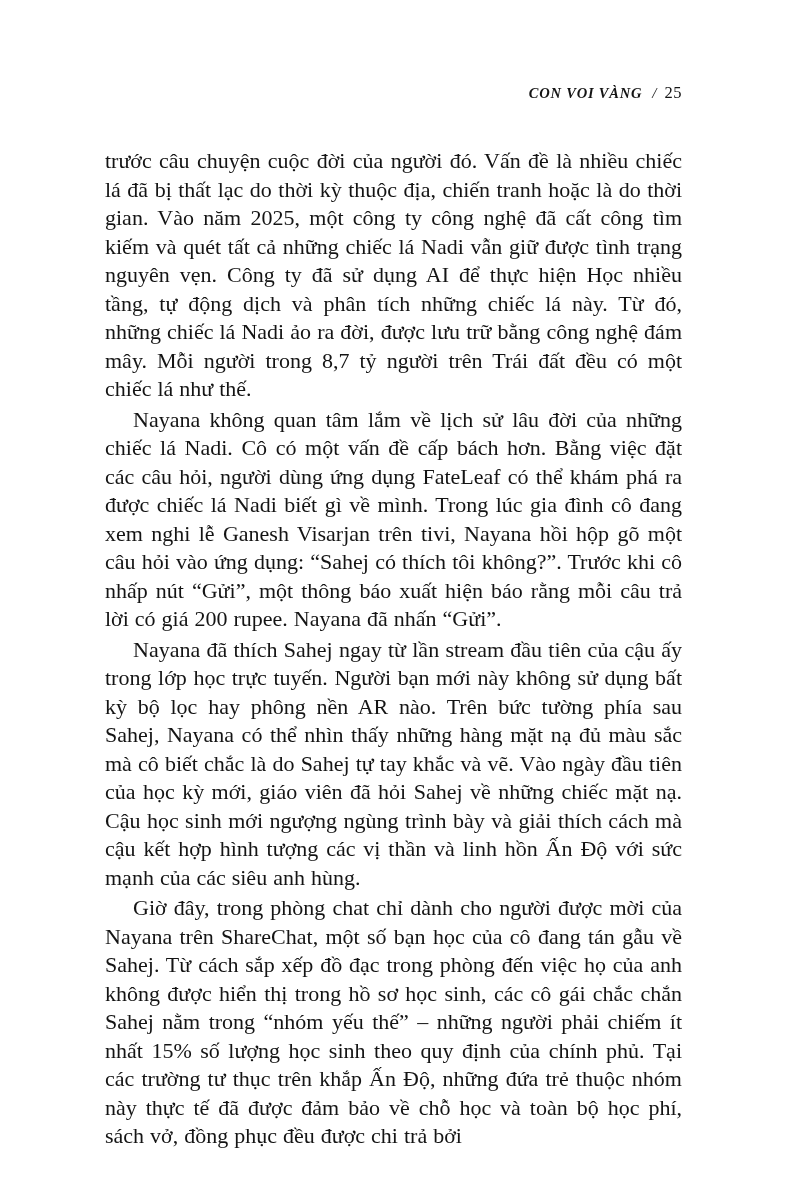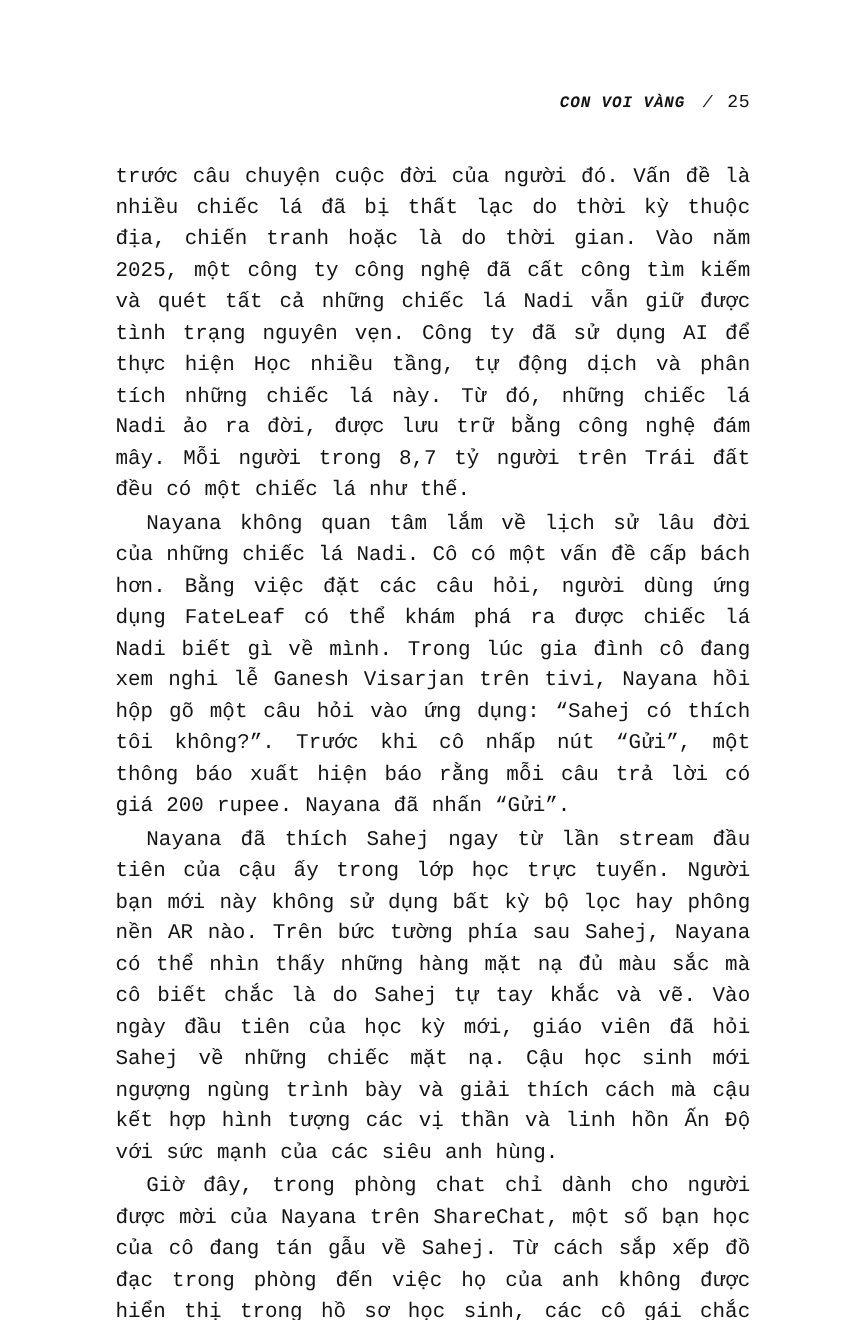--- a/index.html
+++ b/index.html
@@ -13,21 +13,20 @@
     overflow: hidden;
     font-family: "Liberation Serif", "DejaVu Serif", serif;
     color: #141414;
   }
   .page {
     box-sizing: border-box;
     width: 787px;
     height: 1200px;
     padding: 83px 105px 0 105px;
     background: #ffffff;
-    font-family: Liberation Mono, monospace;
   }
   .running-header {
     text-align: right;
     margin: 0 0 44px 0;
     white-space: nowrap;
   }
   .running-header .book-title {
     font-style: italic;
     font-weight: bold;
     font-size: 14.5px;
@@ -41,21 +40,21 @@
   .running-header .page-num {
     font-size: 16.5px;
     letter-spacing: 0.5px;
   }
   .body-text {
     width: 577px;
   }
   .para {
     margin: 2px 0 0 0;
     padding: 0;
-    font-size: 19px;
+    font-size: 22px;
     line-height: 28.5px;
     text-align: justify;
     text-indent: 28px;
     word-spacing: 0.5px;
   }
   .para.first {
     margin-top: 0;
     text-indent: 0;
   }
 </style>

